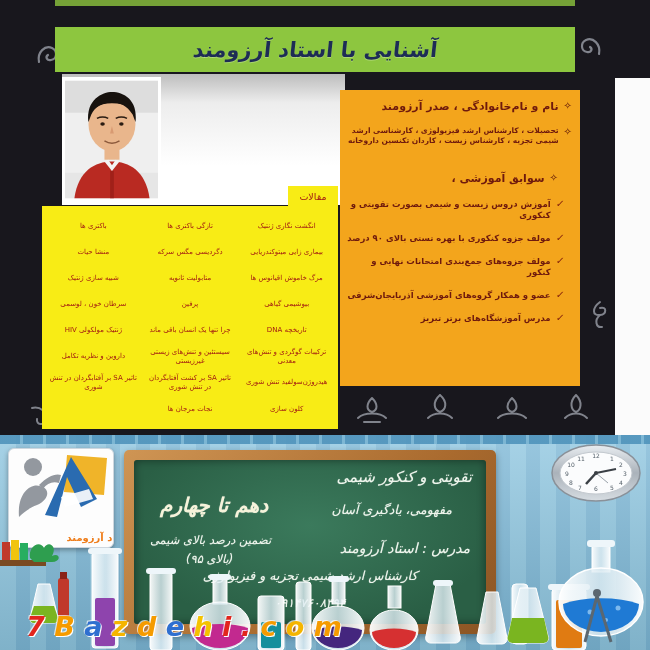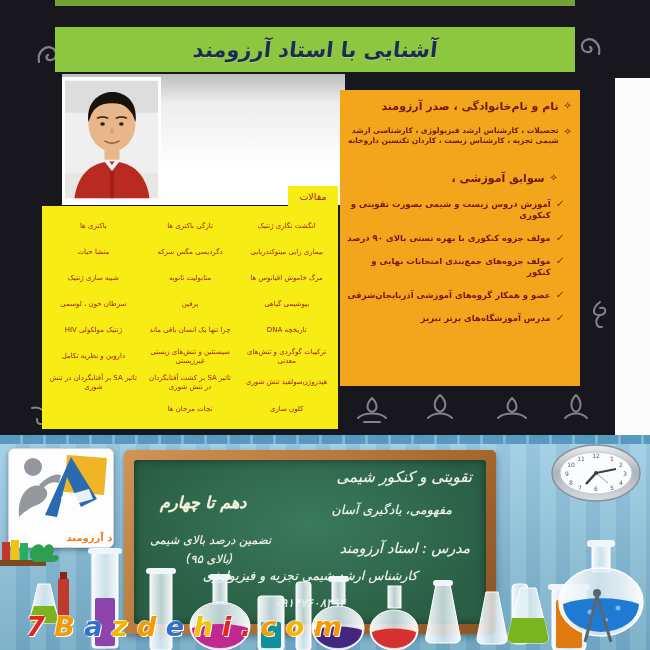--- a/index.html
+++ b/index.html
@@ -70,21 +70,21 @@
   
   .chalkboard { position:absolute; left:124px; top:15px; width:372px; height:184px;
                 background:linear-gradient(135deg,#cf9554,#a96a2e 60%,#8f networking5424);
                 background:linear-gradient(135deg,#cf9554,#a96a2e 60%,#8a5424);
                 border-radius:5px; padding:10px; box-shadow:0 3px 7px rgba(0,0,0,.35); }
   .board-inner { position:relative; width:100%; height:100%; border-radius:3px;
                  background:radial-gradient(ellipse at 50% 40%, #3b7a5c, #2a5f45 75%);
                  box-shadow:inset 0 0 10px rgba(0,0,0,.45); color:#eef5ec; direction:rtl; }
   .chalk { position:absolute; font-style:italic; text-shadow:0 0 1px rgba(255,255,255,.55); white-space:nowrap; }
   .board-title { top:8px; right:14px; font-size:15px; letter-spacing:1px; }
-  .grade-range { top:33px; left:26px; font-size:16px; font-weight:bold; letter-spacing:4px; color:#f6f3da; }
+  .grade-range { top:33px; left:26px; font-size:20px; font-weight:bold; letter-spacing:4px; color:#f6f3da; }
   .board-line2 { top:42px; right:34px; font-size:12.5px; }
   .board-line3 { top:73px; left:16px; font-size:11.5px; }
   .board-line4 { top:92px; left:52px; font-size:11.5px; }
   .board-line5 { top:80px; right:16px; font-size:14px; }
   .board-line6 { top:108px; right:0; width:100%; text-align:center; font-size:12.5px; }
   .phone { top:136px; right:0; width:100%; text-align:center; font-size:12px; letter-spacing:2px; }
 
   
   .clock { position:absolute; right:8px; top:8px; }
 

